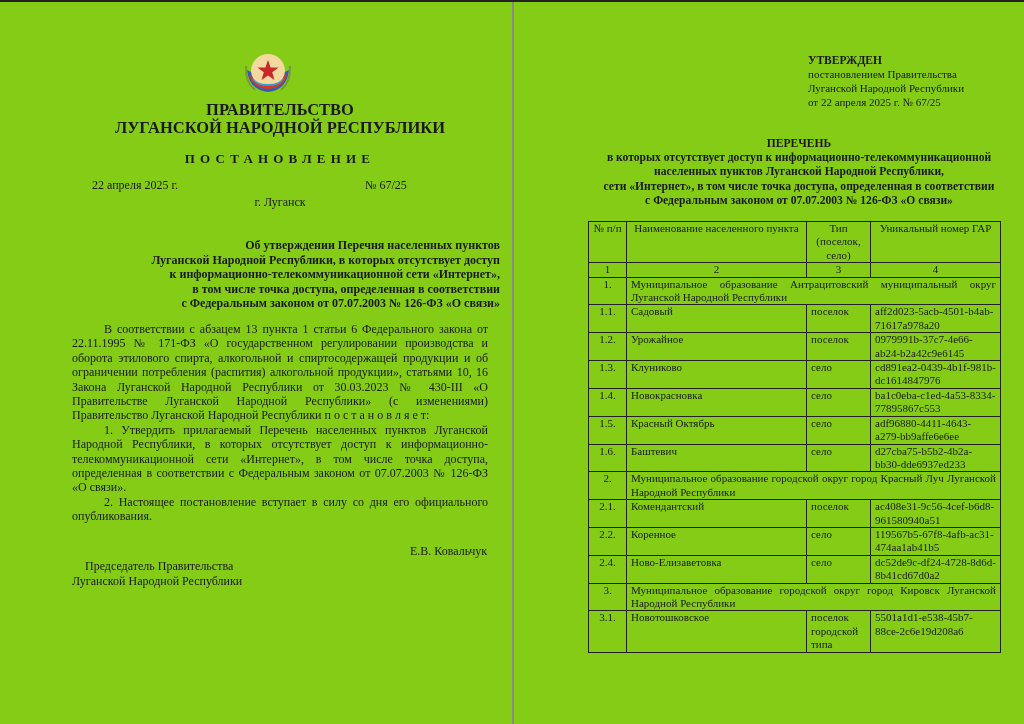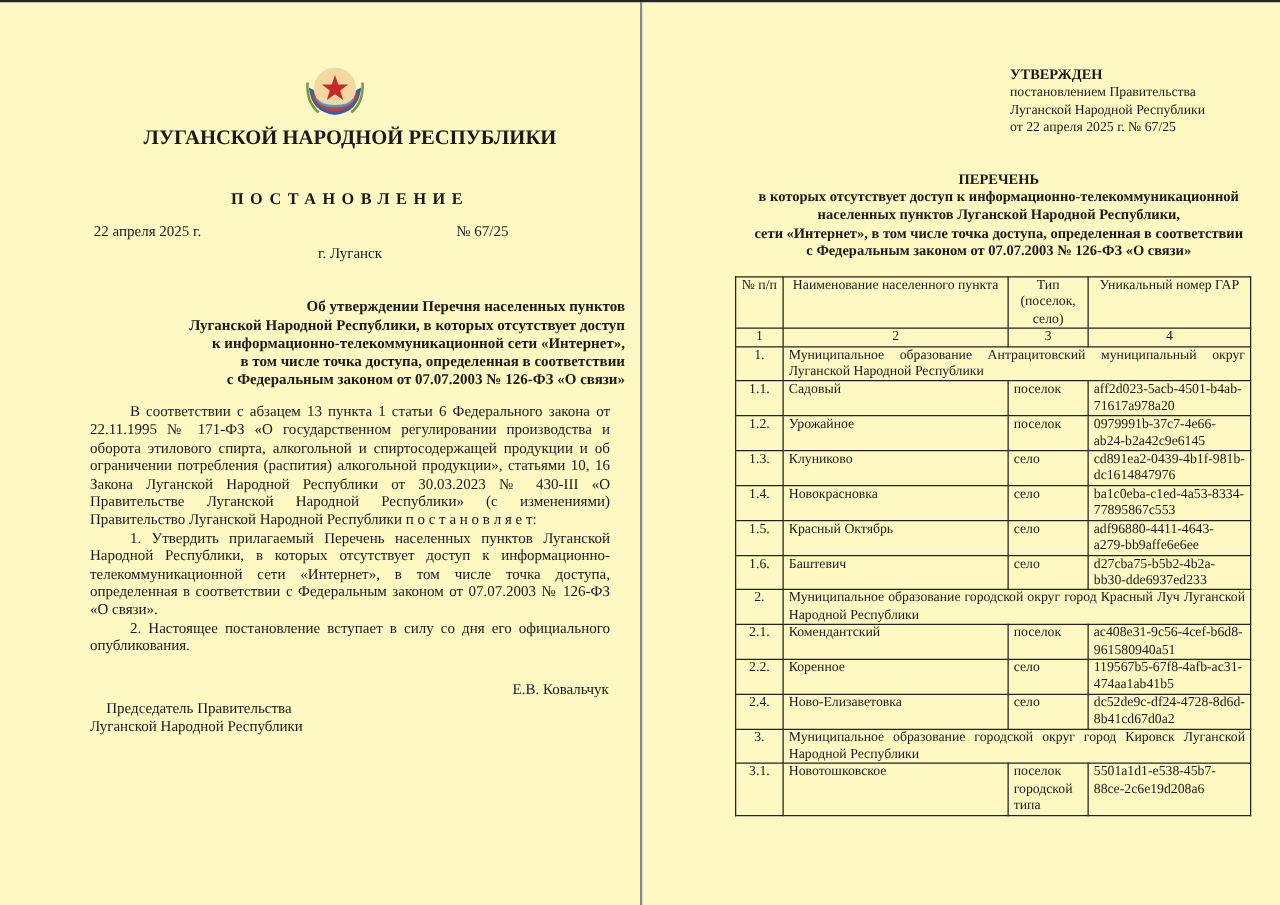--- a/index.html
+++ b/index.html
@@ -2,29 +2,29 @@
 <html><head>
 <meta charset="utf-8">
 <style>
   html, body { margin:0; padding:0; }
   body {
     width:1024px; height:724px; overflow:hidden; background:#fff;
     position:relative; font-family:"Liberation Serif", serif; color:#1a1a1a;
   }
   .topbar { position:absolute; left:0; top:0; width:1024px; height:2px; background:#222; }
   .divider { position:absolute; left:512px; top:2px; width:2px; height:722px; background:#8a8a8a; }
-  .page { position:absolute; top:2px; height:722px; background:#fef9c3; }
+  .page { position:absolute; top:2px; height:722px; background:#84cc16; }
   .page-left { left:0; width:512px; }
   .page-right { left:514px; width:510px; }
 
   
   .emblem { position:absolute; left:243px; top:50px; width:50px; height:44px; }
   .gov-title { position:absolute; left:60px; width:440px; text-align:center; font-weight:bold; font-size:16.5px; line-height:18px; top:99px; }
   .decree-word { position:absolute; left:60px; width:440px; text-align:center; font-weight:bold; font-size:13px; letter-spacing:5.2px; top:149px; }
-  .date { position:absolute; left:75px; top:176px; font-size:12px; }
+  .date { position:absolute; left:92px; top:176px; font-size:12px; }
   .number { position:absolute; left:365px; top:176px; font-size:12px; }
   .city { position:absolute; left:60px; width:440px; text-align:center; top:193px; font-size:12px; }
   .subject { position:absolute; left:60px; width:440px; text-align:right; top:236px; font-size:12px; line-height:14.6px; font-weight:bold; }
   .body-text { position:absolute; left:72px; width:416px; font-size:12px; line-height:14.4px; text-align:justify; }
   .body-text p { margin:0; text-indent:32px; }
   .p1 { top:320px; }
   .sign-left { position:absolute; left:72px; top:557px; font-size:12px; line-height:14.5px; }
   .sign-left div:first-child { padding-left:13px; }
   .sign-name { position:absolute; left:410px; top:542px; font-size:12px; }
 
@@ -50,20 +50,21 @@
     <circle cx="25" cy="19" r="17" fill="#f3d9a0"></circle>
     <path d="M4 18 Q6 38 25 40 Q44 38 46 18 L42 20 Q40 34 25 35 Q10 34 8 20 Z" fill="#2f5fb3"></path>
     <path d="M6 22 Q9 36 25 37 Q41 36 44 22 L41 24 Q38 33 25 33 Q12 33 9 24 Z" fill="#d23a2a"></path>
     <path d="M9 26 Q12 34 25 34 Q38 34 41 26 L39 27 Q36 32 25 32 Q14 32 11 27 Z" fill="#3aa0d8"></path>
     <path d="M3 14 Q2 30 12 38" stroke="#7a9a3a" stroke-width="2" fill="none"></path>
     <path d="M47 14 Q48 30 38 38" stroke="#7a9a3a" stroke-width="2" fill="none"></path>
     <polygon points="25,8 27.6,15.5 35.5,15.5 29.2,20.3 31.5,28 25,23.4 18.5,28 20.8,20.3 14.5,15.5 22.4,15.5" fill="#c8282a"></polygon>
   </svg>
 
   <div class="gov-title">
+    <div>ПРАВИТЕЛЬСТВО</div>
     <div>ЛУГАНСКОЙ НАРОДНОЙ РЕСПУБЛИКИ</div>
   </div>
   <div class="decree-word">ПОСТАНОВЛЕНИЕ</div>
   <div class="date">22 апреля 2025 г.</div>
   <div class="number">№ 67/25</div>
   <div class="city">г. Луганск</div>
 
   <div class="subject">
     <div>Об утверждении Перечня населенных пунктов</div>
     <div>Луганской Народной Республики, в которых отсутствует доступ</div>

